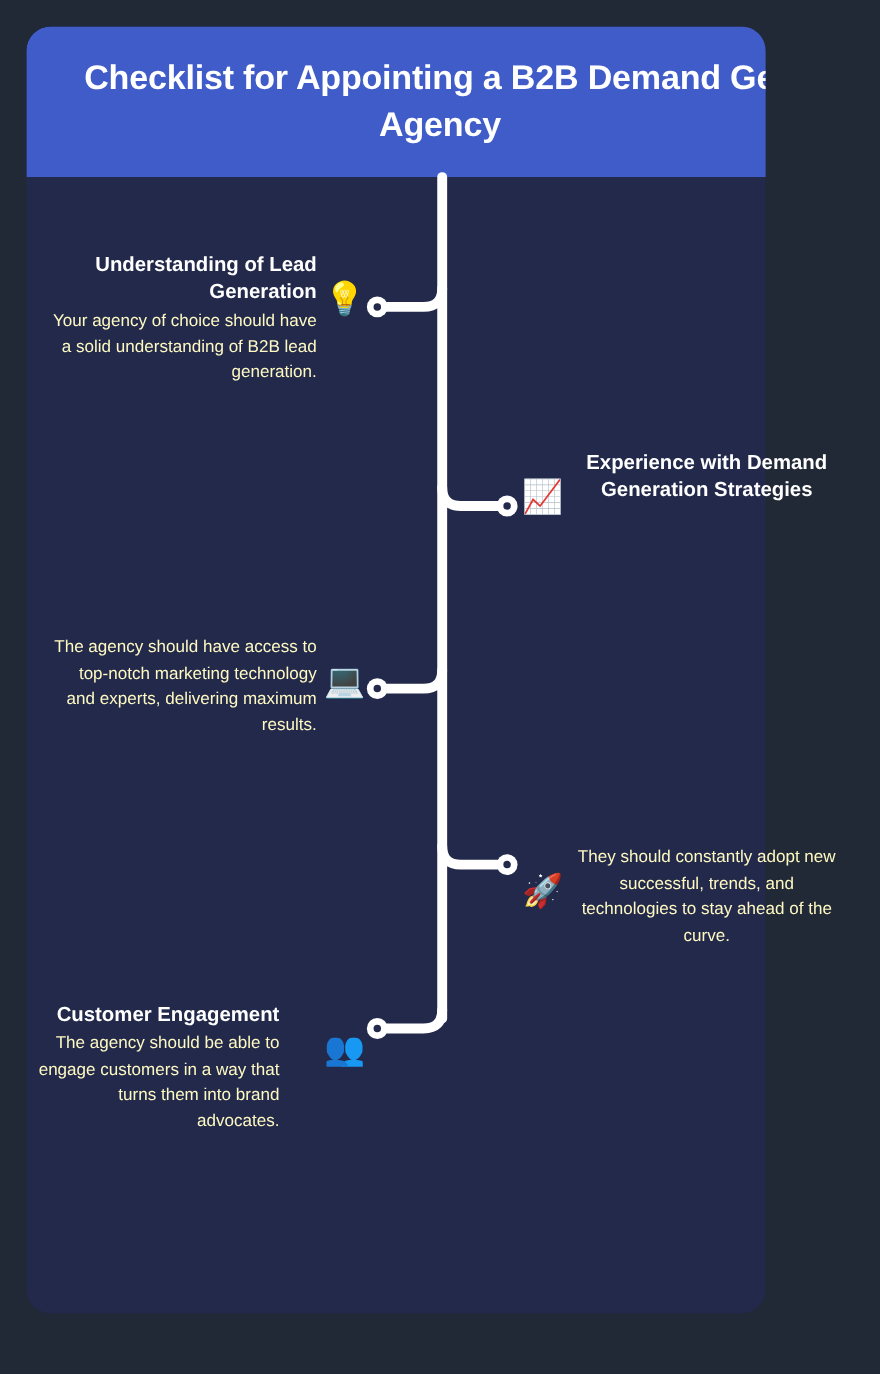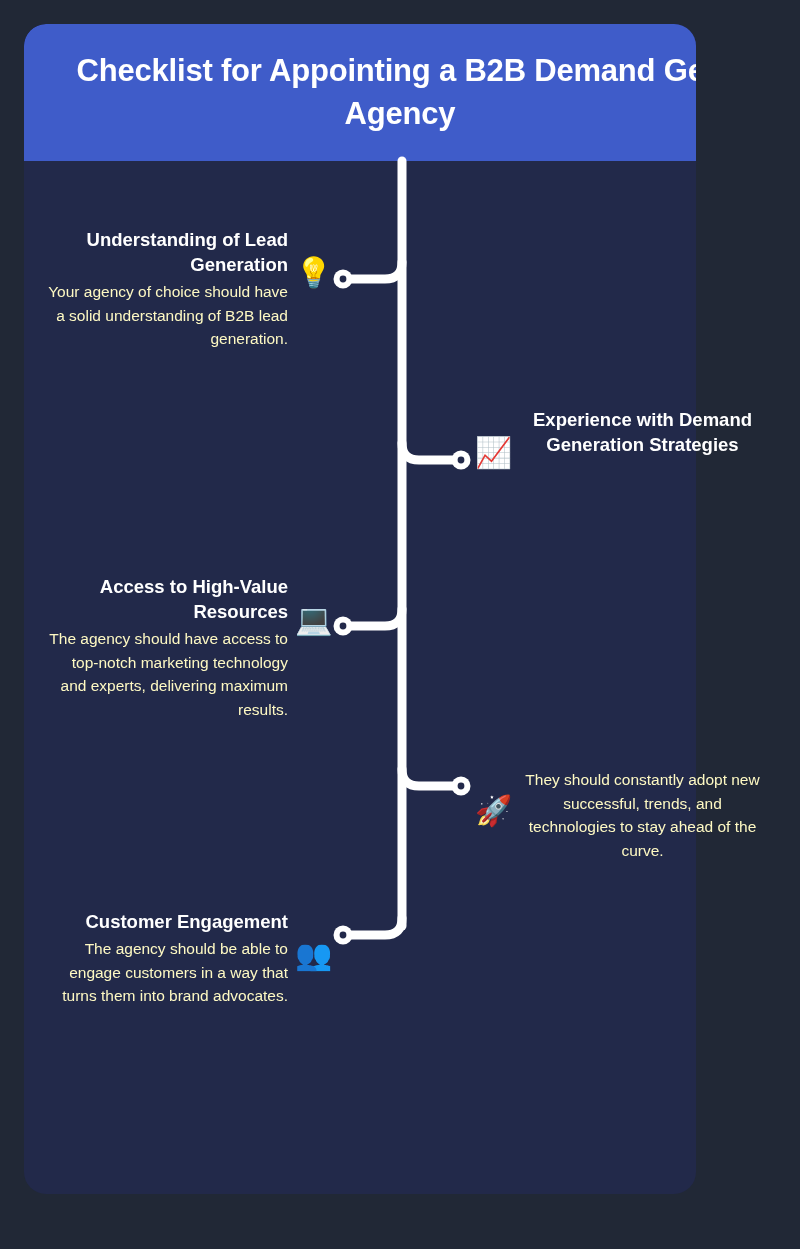--- a/index.html
+++ b/index.html
@@ -145,21 +145,21 @@
     width: 40px;
     text-align: center;
   }
   .row-left .emoji { margin-left: 6px; margin-top: 30px; }
   .row-right .emoji { margin-right: 6px; margin-top: 30px; }
 
   .row1 { top: 228px; }
   .row2 { top: 408px; }
   .row3 { top: 575px; }
   .row4 { top: 766px; }
-  .row5 { top: 910px; }
+  .row5 { top: 910px; gap: 34px; }
 </style>
 </head>
 <body>
 
 <div class="card">
 
   <div class="header">
     <div class="header-title">Checklist for Appointing a B2B Demand Gen Agency</div>
   </div>
 
@@ -209,21 +209,20 @@
 
 <div class="row row-right row2">
   <div class="emoji">📈</div>
   <div class="texts">
     <div class="item-title">Experience with Demand Generation Strategies</div>
   </div>
 </div>
 
 <div class="row row-left row3">
   <div class="texts">
-    <div class="item-title">Access to High-Value Resources</div>
     <div class="item-desc">The agency should have access to top-notch marketing technology and experts, delivering maximum results.</div>
   </div>
   <div class="emoji">💻</div>
 </div>
 
 <div class="row row-right row4">
   <div class="emoji">🚀</div>
   <div class="texts">
     <div class="item-desc">They should constantly adopt new successful, trends, and technologies to stay ahead of the curve.</div>
   </div>

